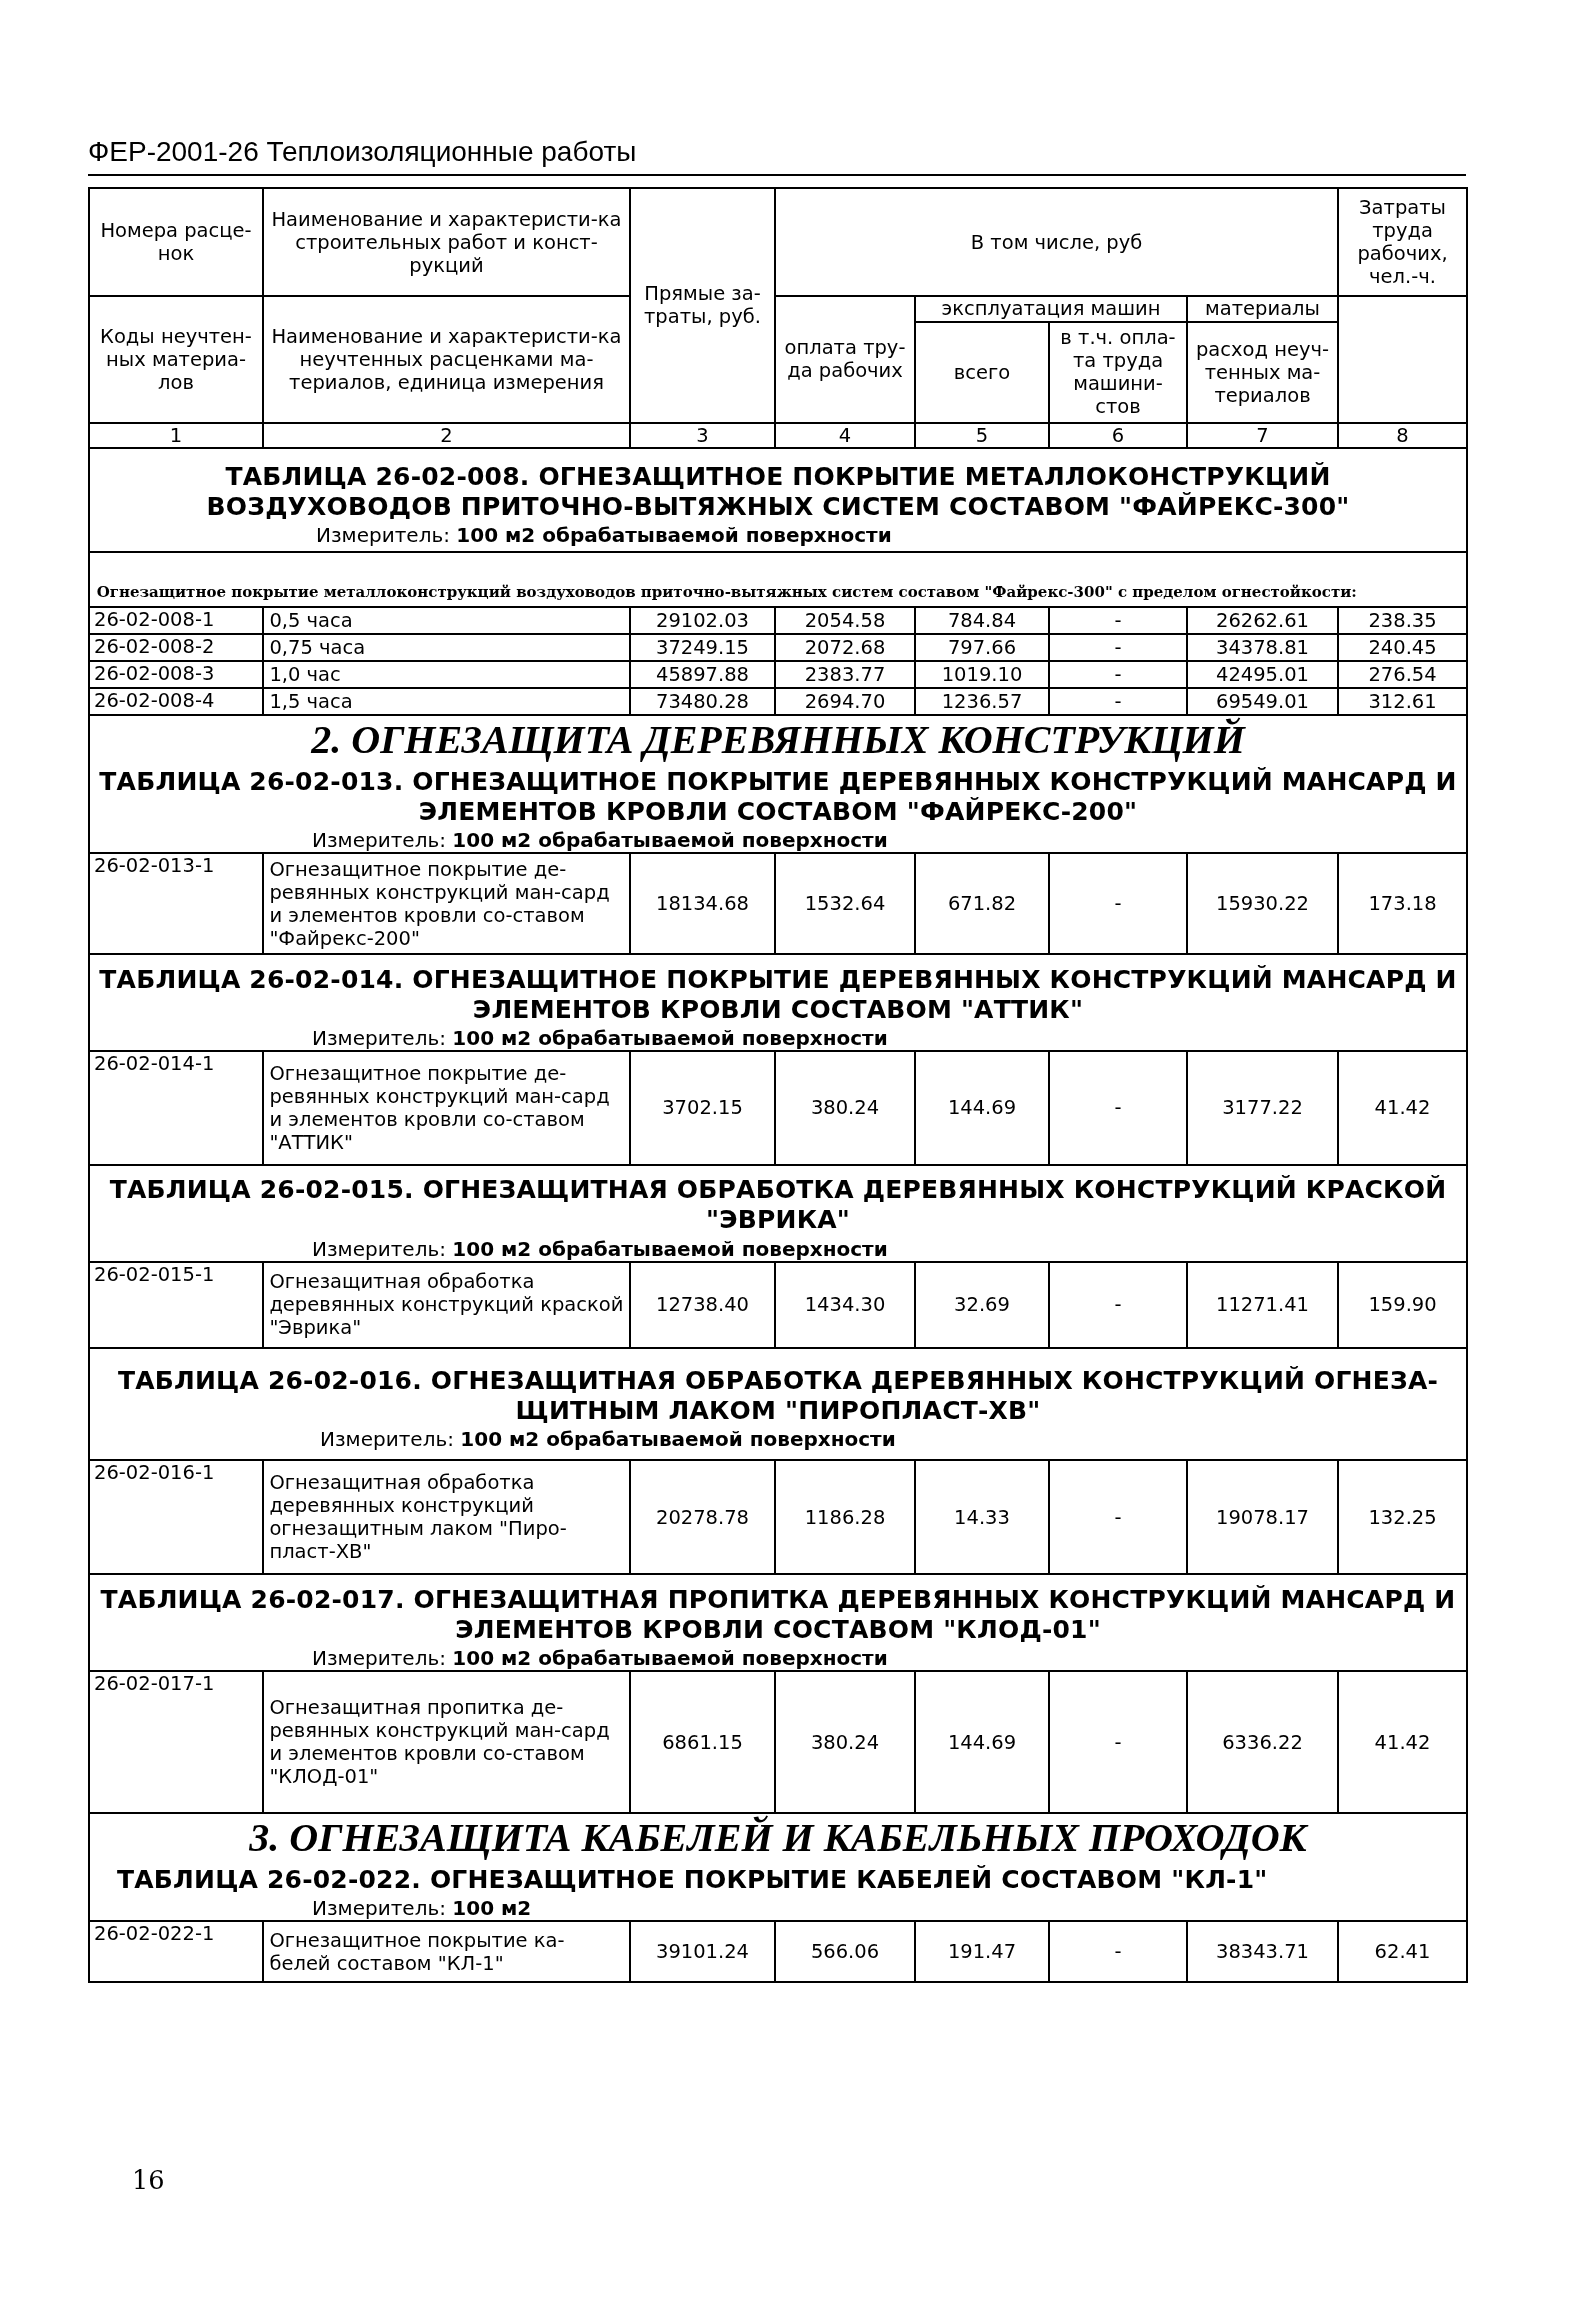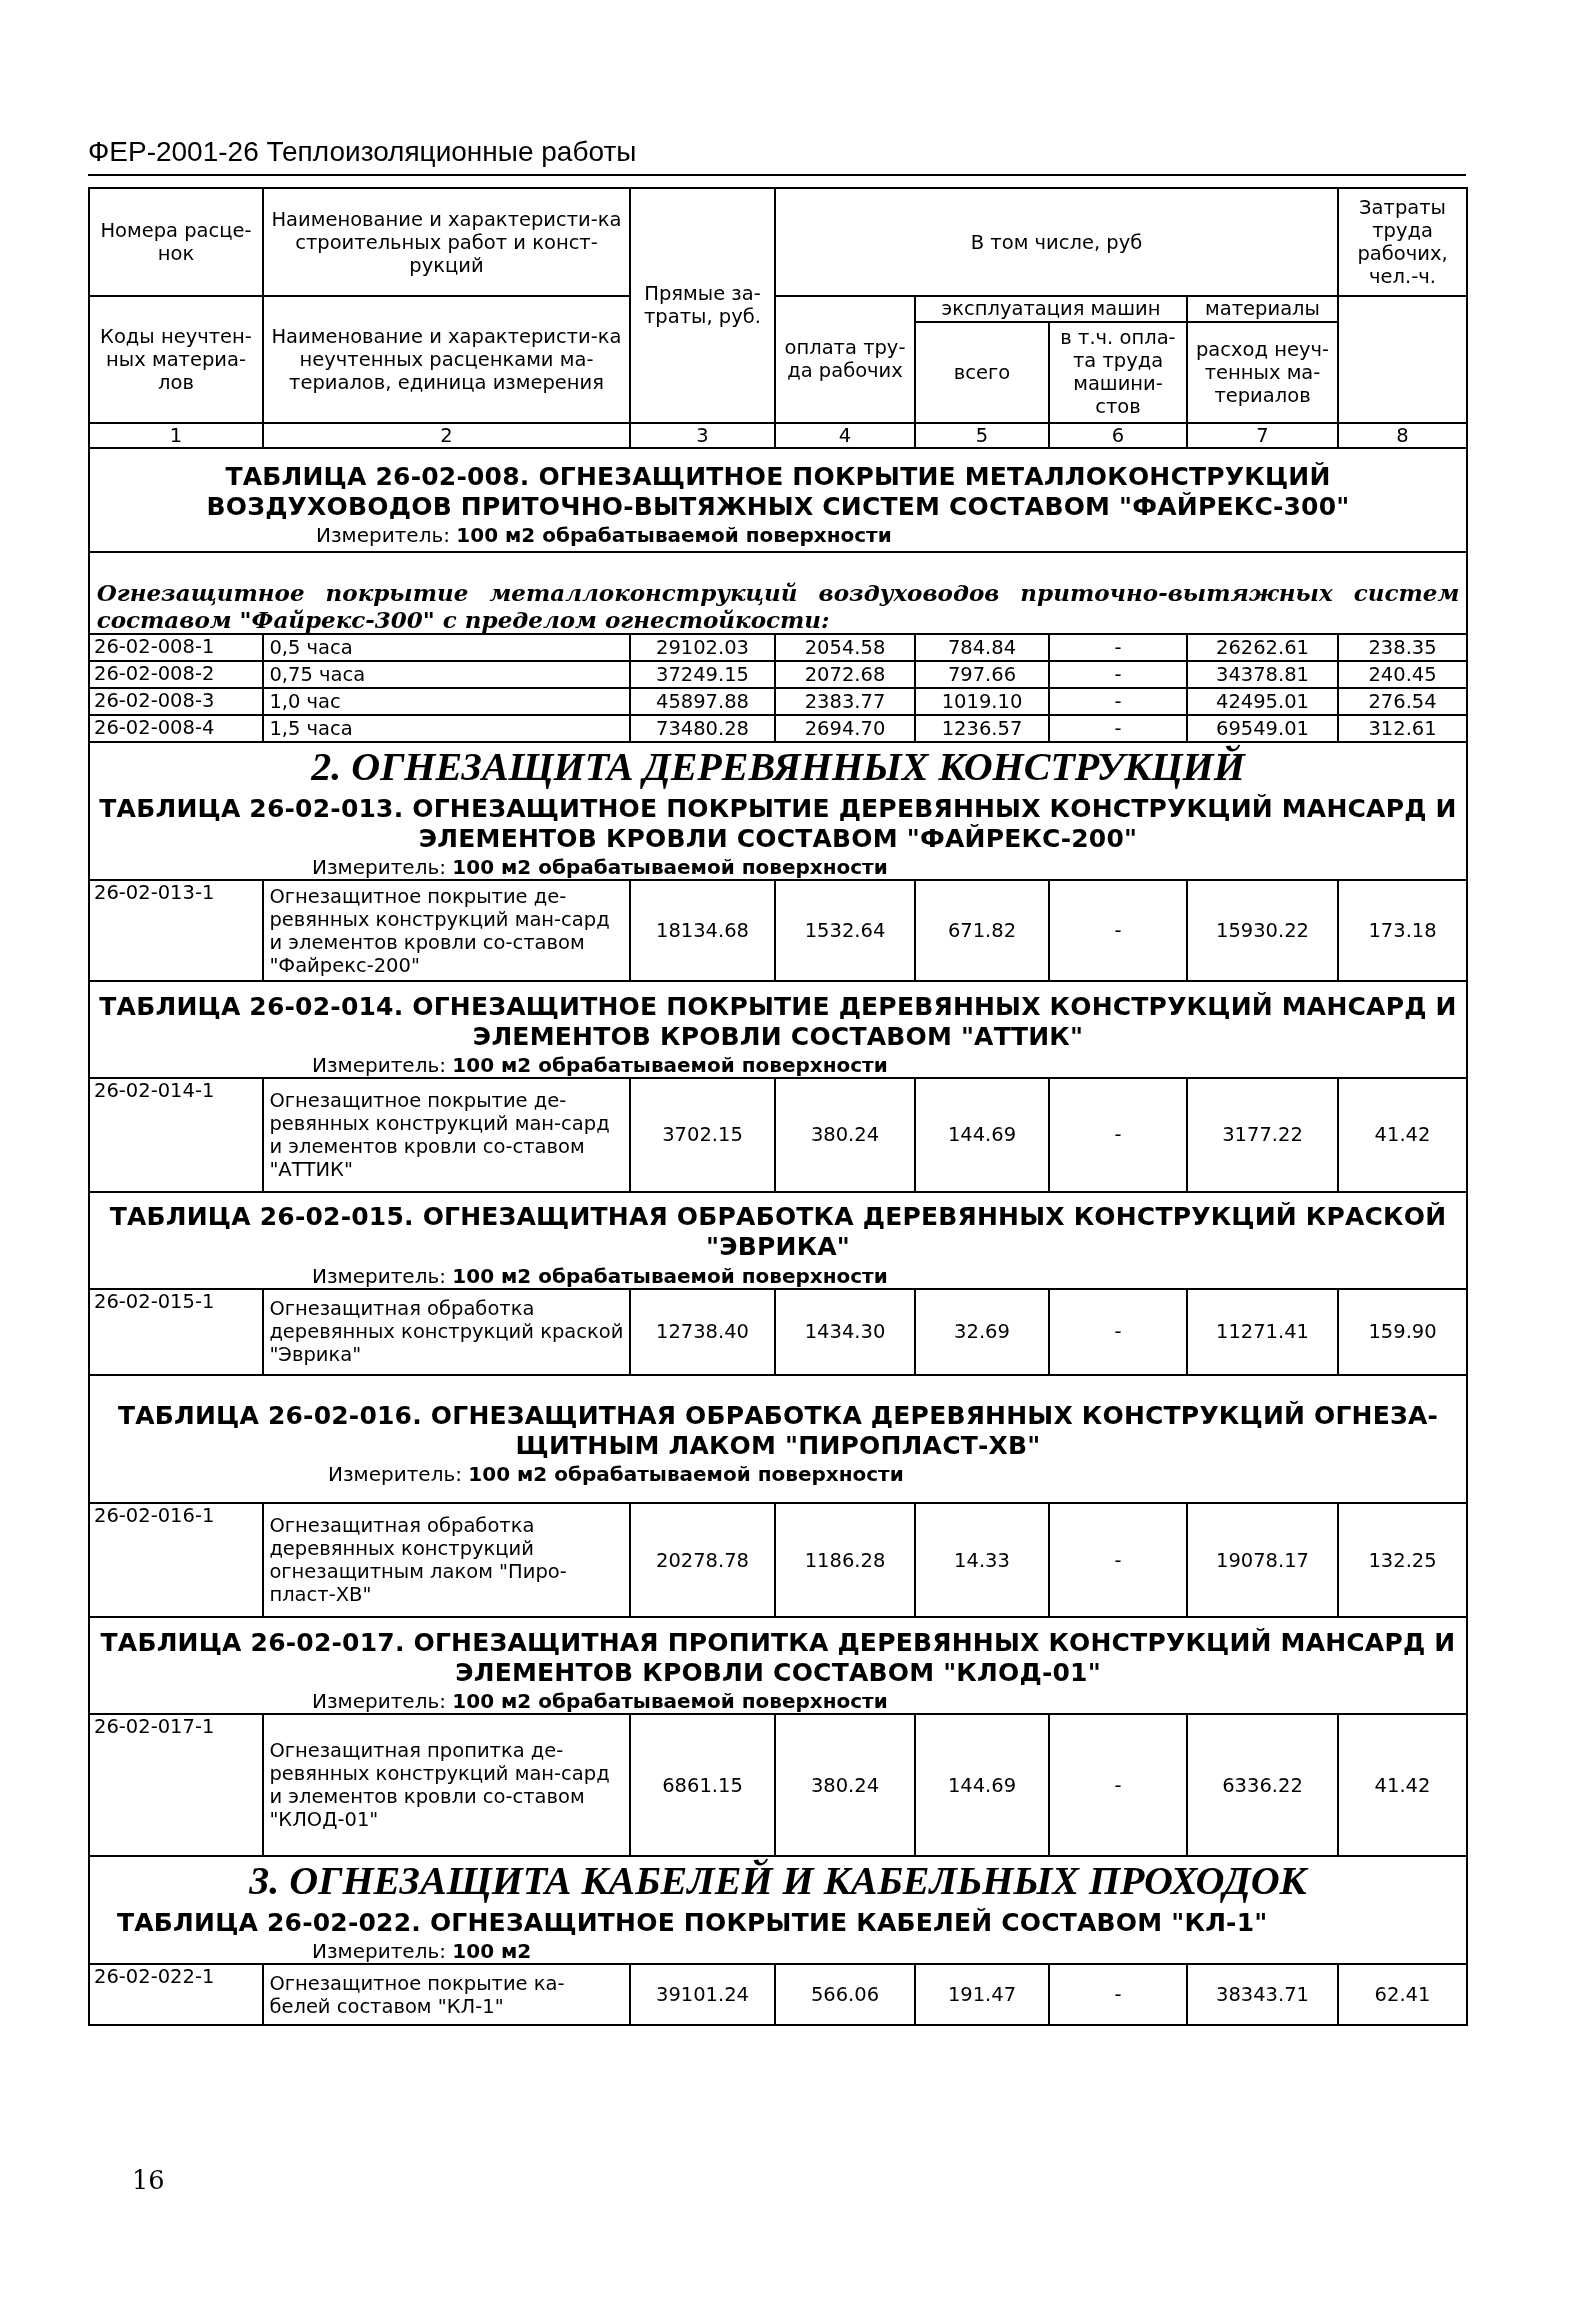--- a/index.html
+++ b/index.html
@@ -8,21 +8,21 @@
   .runhead { position:absolute; left:88px; top:135px; width:1378px; height:39px;
              border-bottom:2.7px solid #000; font-family:"Liberation Sans", sans-serif;
              font-size:28px; line-height:34px; }
   .tbl { position:absolute; left:88px; top:187px; width:1378px; border-collapse:collapse; table-layout:fixed; }
   .tbl td { border:2px solid #000; padding:0 5.4px; font-size:19.5px; line-height:23px; vertical-align:middle; }
   .hdr td { text-align:center; }
   .num td { text-align:center; height:23px; font-size:19.5px; }
   .ttitle { font-weight:bold; font-size:25px; line-height:30px; text-align:center; padding:9.4px 6.7px 1.3px 6.7px; letter-spacing:0.2px; }
   .meas { font-size:20px; line-height:24px; padding-left:222px; }
   .meas b { font-weight:bold;margin-top:46px; }
-  .subhead { font-family:"DejaVu Serif", serif; font-weight:bold; font-size:23px; line-height:27px; padding:25.6px 6.7px 0 6.7px; text-align:justify;font-style:italic; }
+  .subhead { font-family:"DejaVu Serif", serif; font-weight:bold; font-size:15px; line-height:27px; padding:25.6px 6.7px 0 6.7px; text-align:justify; }
   .bigsec { font-family:"Liberation Serif", serif; font-style:italic; font-weight:bold; font-size:40px; text-align:center; padding:12px 0 6.7px 0; }
   .data td { font-size:19.5px; line-height:23px; }
   .data td.code { vertical-align:top; text-align:left; padding-left:4px; }
   .data td.desc { text-align:left; }
   .data td.v { text-align:center; }
   .thin td { height:25px;margin-top:44px; }
   .pagenum { position:absolute; left:88px; top:2165px; font-family:"DejaVu Serif", serif; font-size:25.6px;margin-left:44px; }
 </style>
 </head>
 <body>
@@ -172,21 +172,21 @@
     <td class="desc">Огнезащитная обработка деревянных конструкций краской "Эврика"</td>
     <td class="v">12738.40</td>
     <td class="v">1434.30</td>
     <td class="v">32.69</td>
     <td class="v">-</td>
     <td class="v">11271.41</td>
     <td class="v">159.90</td>
   </tr>
 
   <tr>
-        <td colspan="8" style="padding:16px">
+        <td colspan="8" style="padding:8px">
     <div class="ttitle">ТАБЛИЦА 26-02-016. ОГНЕЗАЩИТНАЯ ОБРАБОТКА ДЕРЕВЯННЫХ КОНСТРУКЦИЙ ОГНЕЗА-ЩИТНЫМ ЛАКОМ "ПИРОПЛАСТ-ХВ"</div>
     <div class="meas"><span>Измеритель:</span> <b>100 м2 обрабатываемой поверхности</b></div>
   </td>
       </tr>
   <tr class="data" style="height:114px">
     <td class="code">26-02-016-1</td>
     <td class="desc">Огнезащитная обработка деревянных конструкций огнезащитным лаком "Пиро-пласт-ХВ"</td>
     <td class="v">20278.78</td>
     <td class="v">1186.28</td>
     <td class="v">14.33</td>

